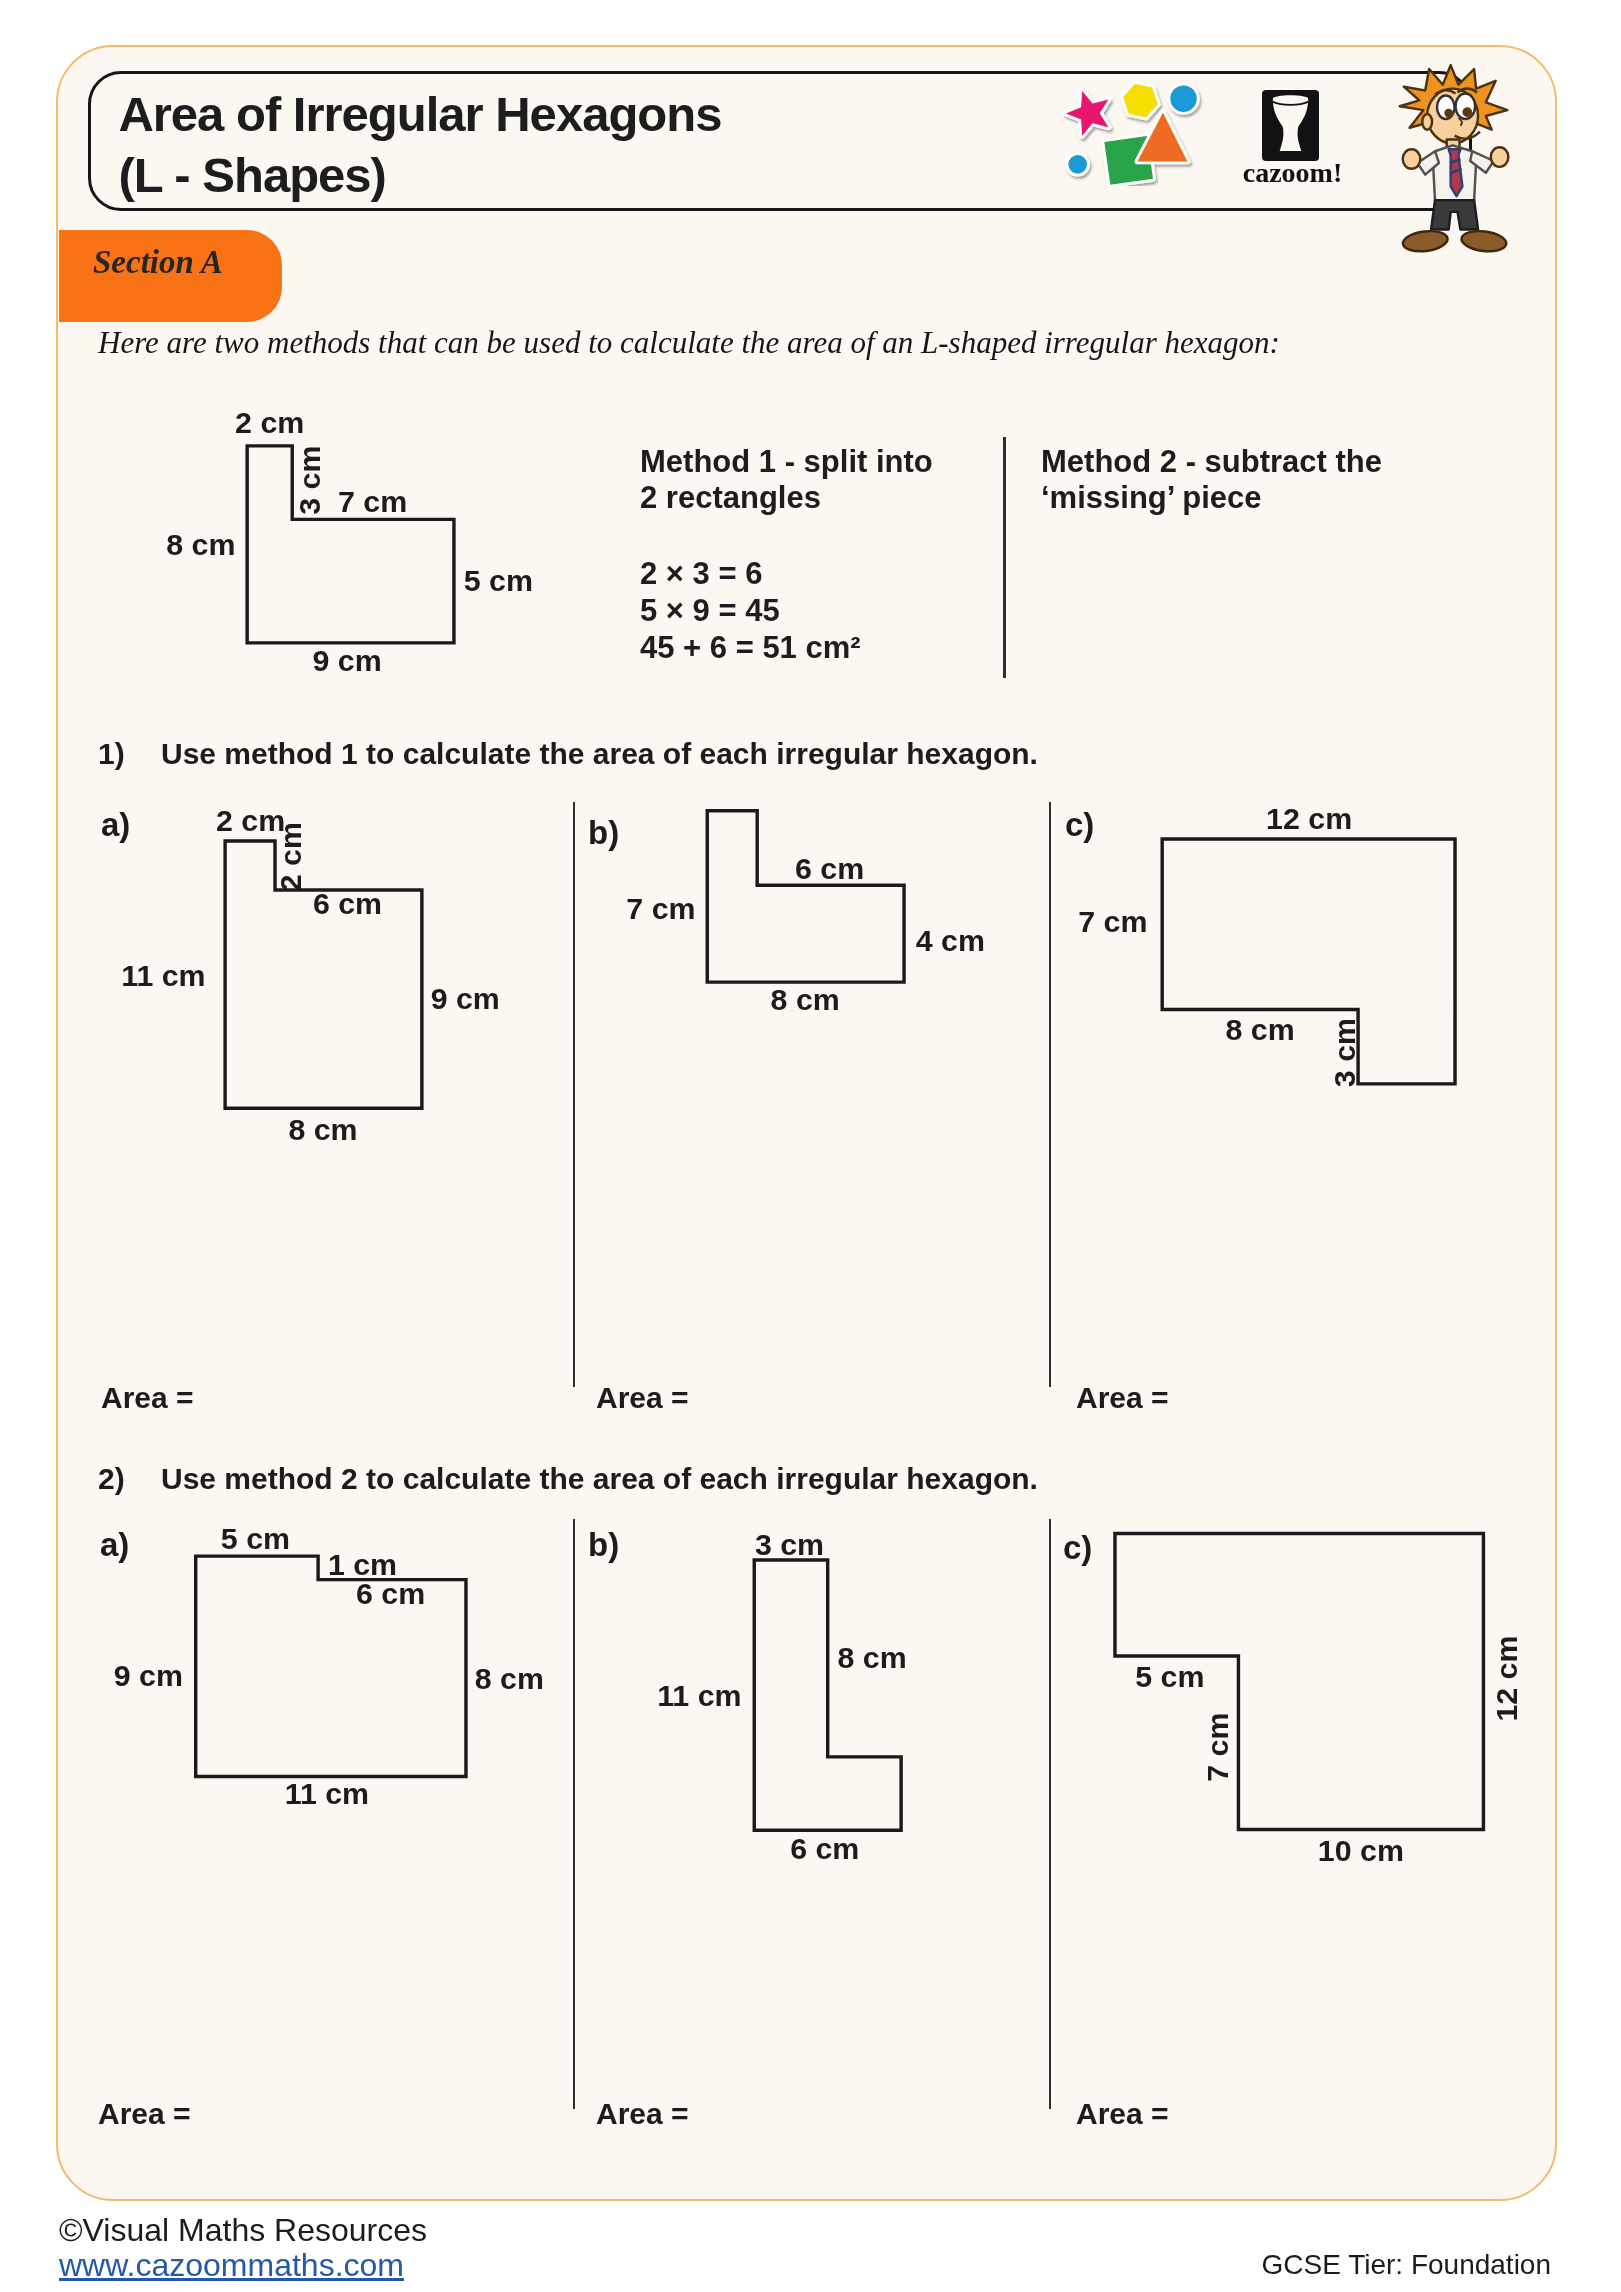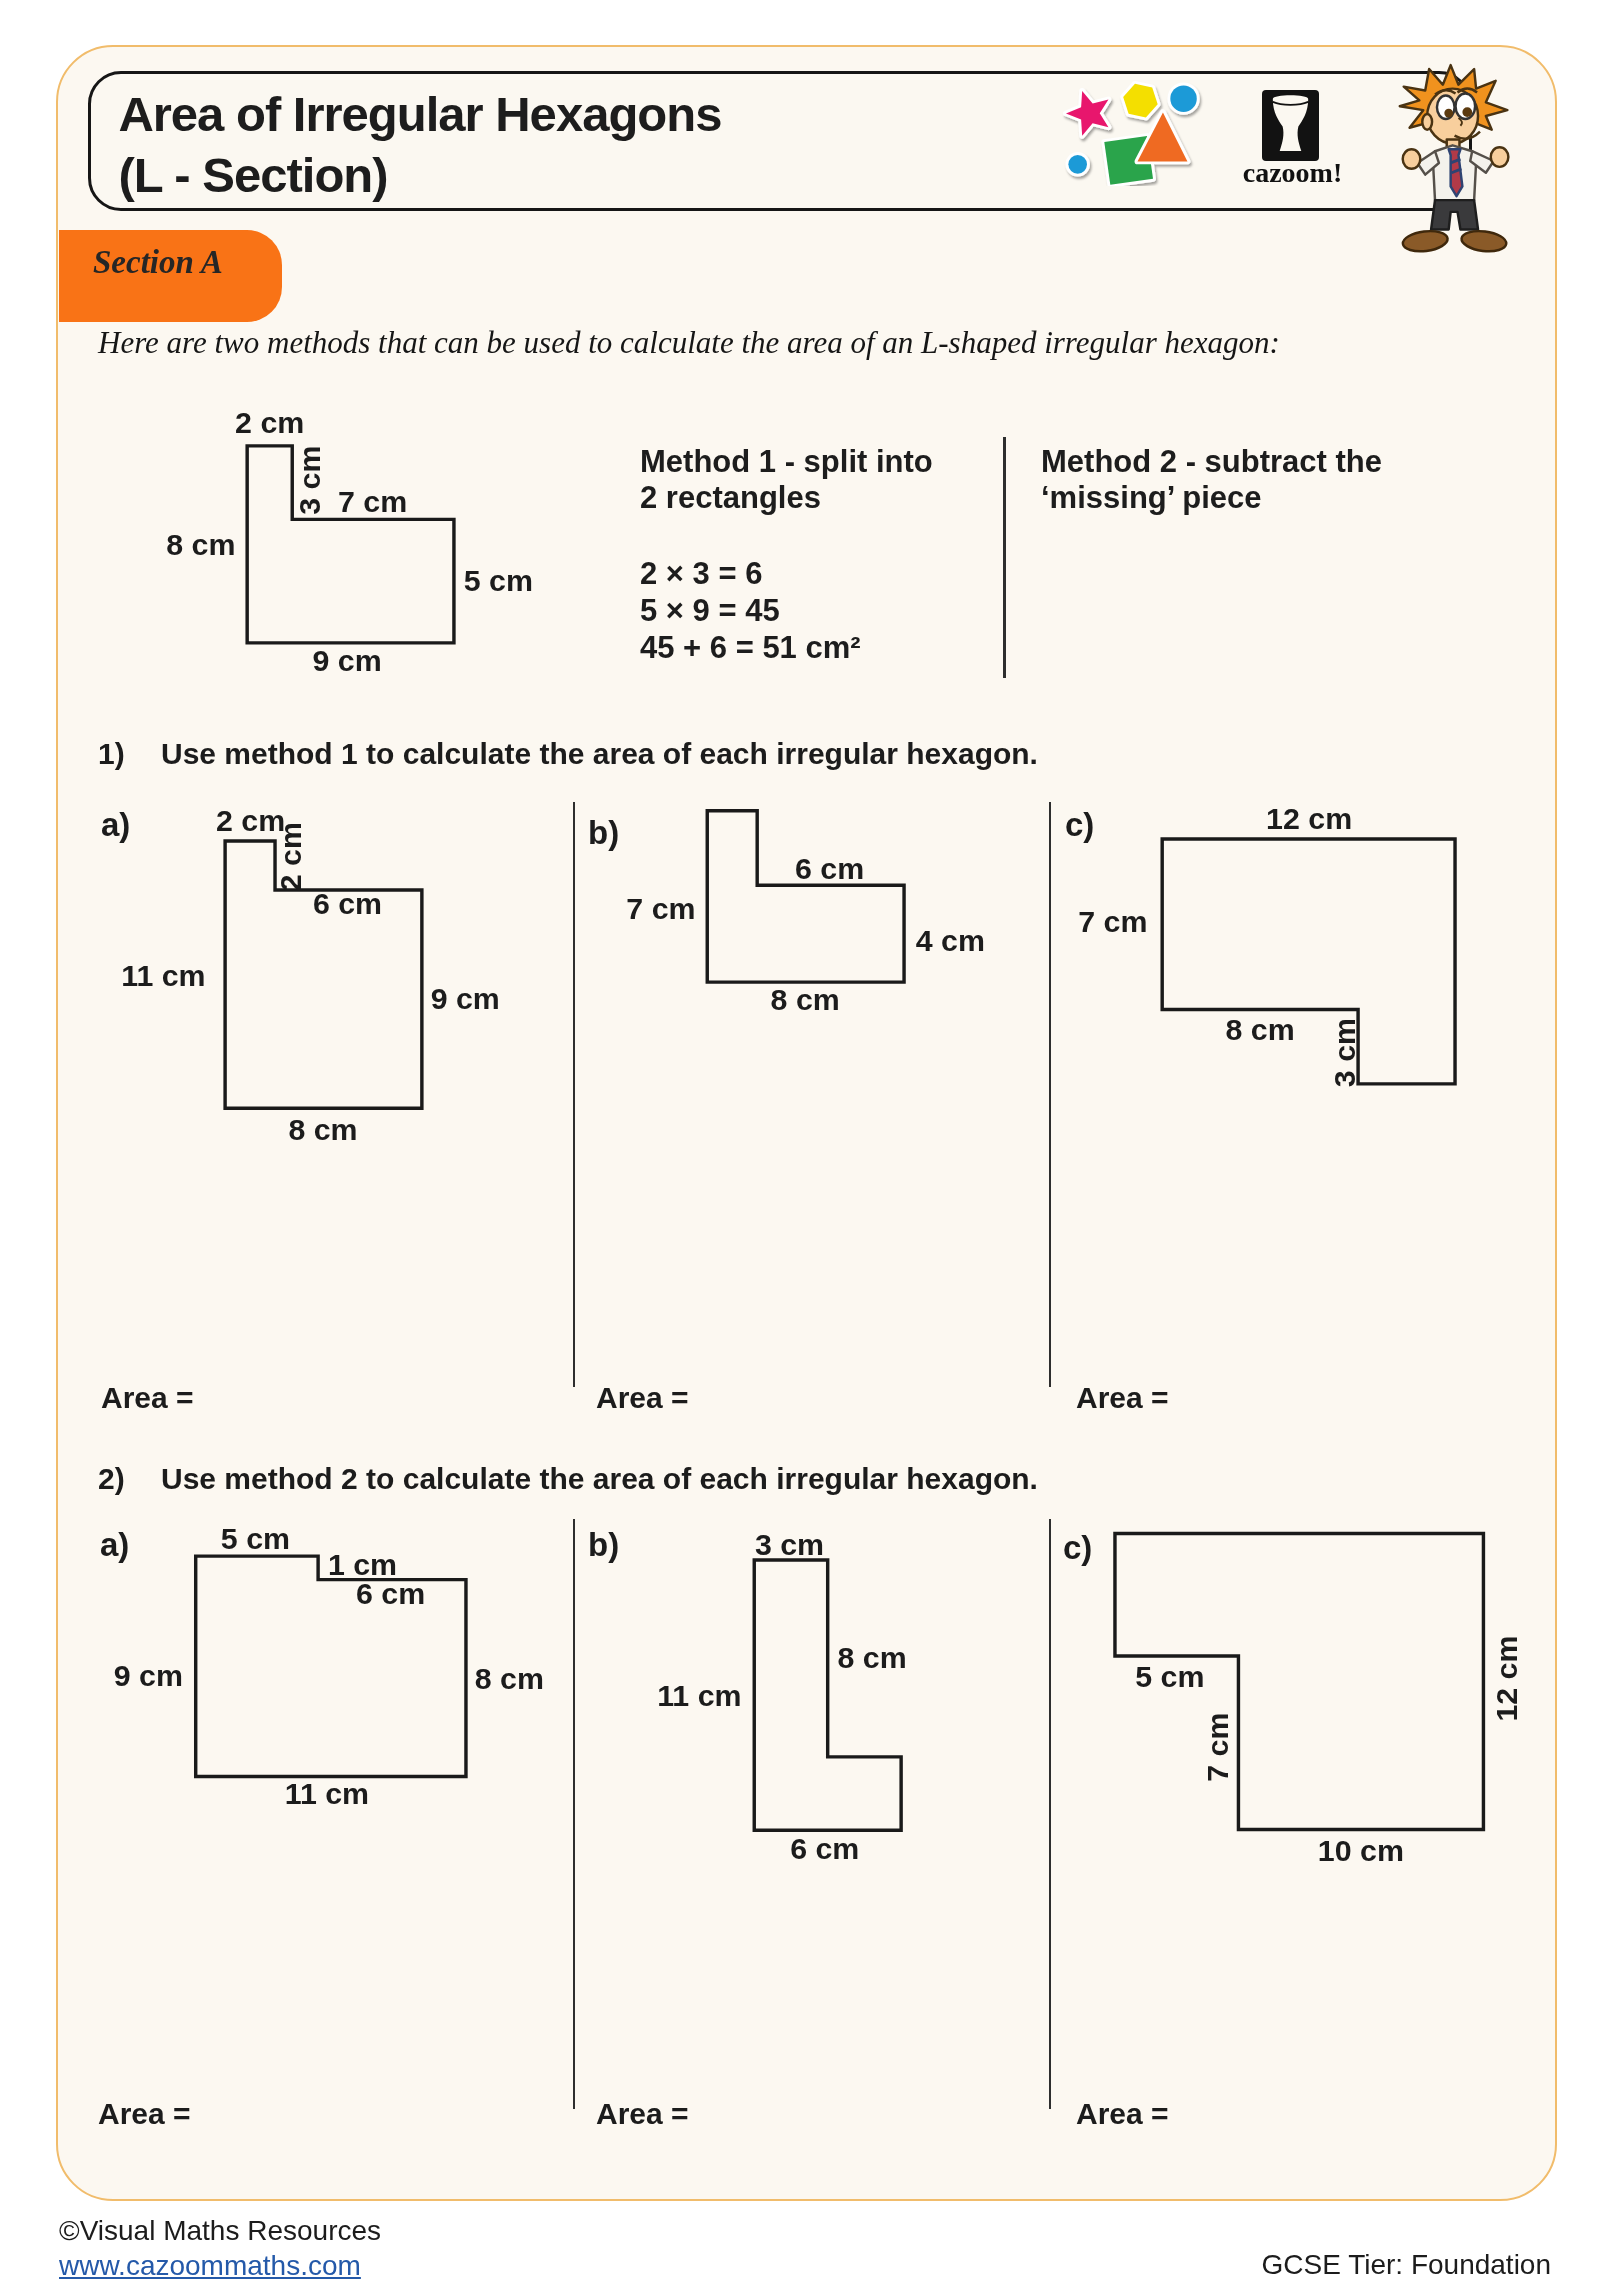--- a/index.html
+++ b/index.html
@@ -24,37 +24,37 @@
   .shape-poly{fill:none;stroke:#1a1a1a;stroke-width:3.5;}
   .dim{font-family:"Liberation Sans",sans-serif;font-weight:bold;font-size:31px;fill:#1c1c1c;}
   .method{position:absolute;font-weight:bold;font-size:31px;color:#1d1d1d;margin-top:7px;}
   .method .m-title{line-height:36px;}
   .method .m-steps{margin-top:39px;line-height:37px;}
   .vdiv{position:absolute;width:2.5px;background:#2e2e2e;}
   .q-num{position:absolute;font-weight:bold;font-size:30px;}
   .q-prompt{position:absolute;font-weight:bold;font-size:30px;}
   .part-letter{position:absolute;font-weight:bold;font-size:33px;}
   .area-label{position:absolute;font-weight:bold;font-size:30px;margin-top:44px;}
-  .footer-left{position:absolute;left:59px;top:2213px;font-size:28px;line-height:35px;}
+  .footer-left{position:absolute;left:59px;top:2213px;font-size:32px;line-height:35px;}
   .footer-link{color:#2459A9;text-decoration:underline;cursor:pointer;}
   .footer-center{position:absolute;left:490px;top:2213px;width:667px;text-align:center;
                  font-size:28px;line-height:36px;}
   .footer-right{position:absolute;right:70px;top:2249px;font-size:28px;}
 </style>
 </head>
 <body>
 
 <div class="page">
 
   <div class="frame"></div>
 
   <div class="title-box">
     <div class="title-text">
       <div>Area of Irregular Hexagons</div>
-      <div>(L - Section)</div>
+      <div>(L - Shapes)</div>
     </div>
   </div>
 
   <svg class="brand-box" style="left:1062px;top:78px;" width="149" height="108" viewBox="0 0 152 110">
     <defs>
       <filter id="stk" x="-30%" y="-30%" width="160%" height="160%">
         <feDropShadow dx="1.5" dy="2.5" stdDeviation="1.2" flood-opacity="0.35"></feDropShadow>
       </filter>
     </defs>
     <g filter="url(#stk)" stroke="#fff" stroke-width="6" stroke-linejoin="round" paint-order="stroke">

